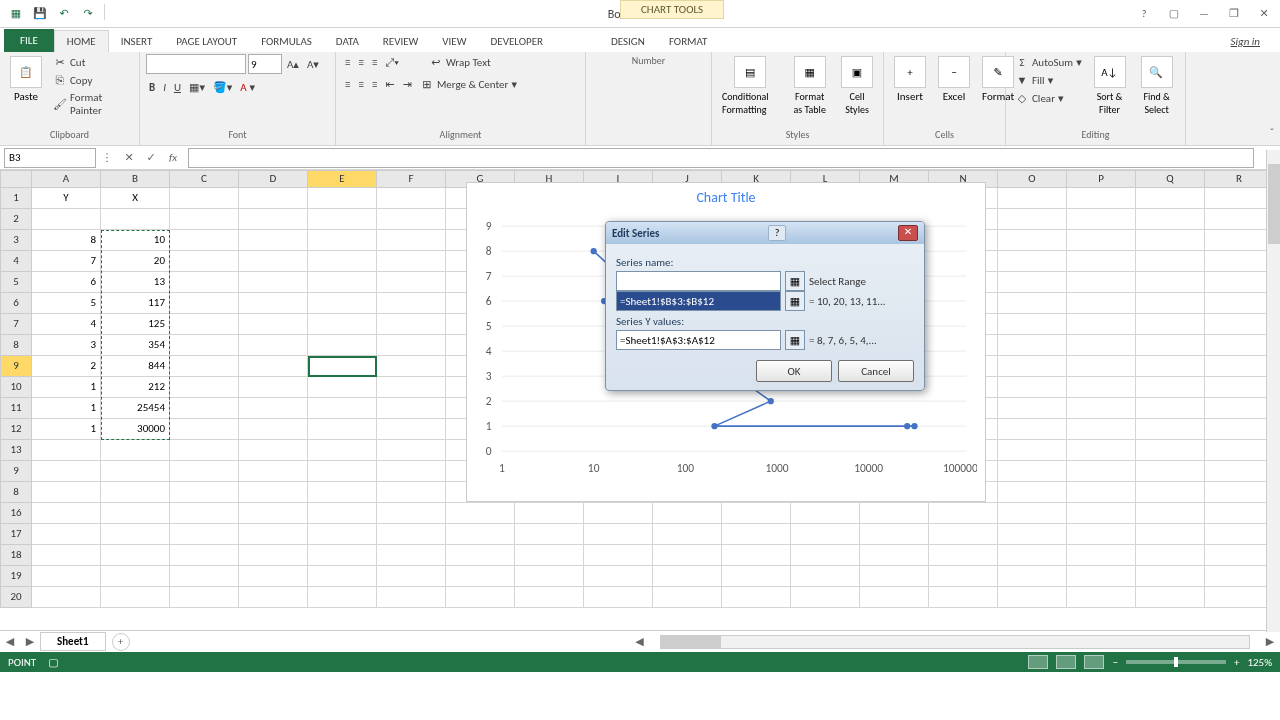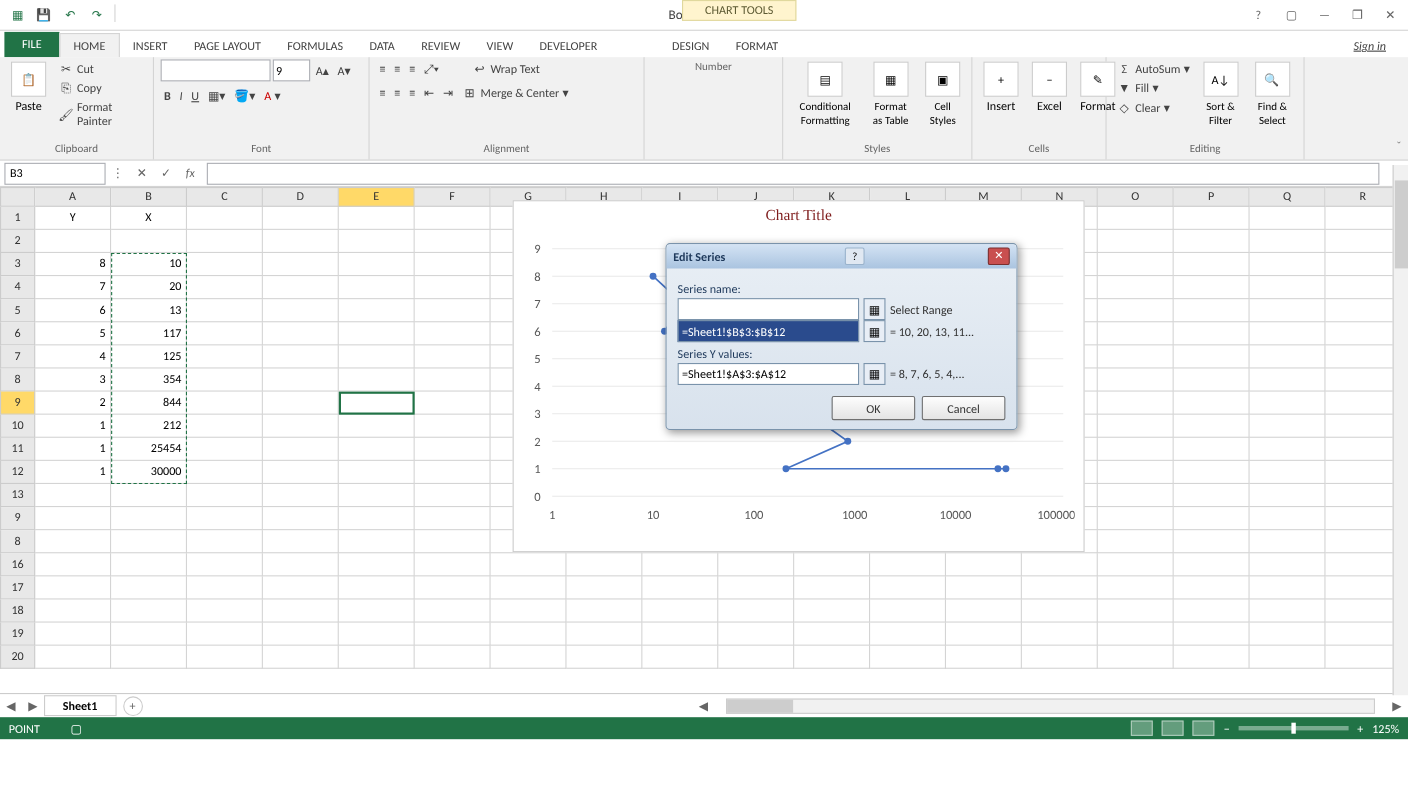--- a/index.html
+++ b/index.html
@@ -42,42 +42,42 @@
 .row-headers{position:absolute;left:0;top:18px;width:32px;}
 .row-h{height:21px;border:1px solid #ccc;border-top:none;background:#e8e8e8;text-align:center;font-size:11px;color:#333;line-height:20px;}
 .row-h.sel{background:#ffd968;}
 .corner{position:absolute;left:0;top:0;width:32px;height:18px;background:#e8e8e8;border:1px solid #ccc;}
 .cells{position:absolute;left:32px;top:18px;}
 .cell{position:absolute;width:69px;height:21px;border-right:1px solid #d4d4d4;border-bottom:1px solid #d4d4d4;text-align:right;padding:0 4px;line-height:20px;font-size:11px;}
 .cell.center{text-align:center;}
 .active-cell{position:absolute;border:2px solid #217346;background:#fff;}
 .marching{position:absolute;border:1px dashed #217346;}
 .chart{position:absolute;left:466px;top:12px;width:520px;height:320px;background:#fff;border:1px solid #ccc;}
-.chart-title{text-align:center;font-size:14px;color:#7f1d1d;padding:6px 0;font-family:Liberation Serif, serif;}
+.chart-title{text-align:center;font-size:14px;color:#3b82f6;padding:6px 0;}
 .dialog{position:absolute;left:604px;top:42px;width:320px;background:linear-gradient(#e9eff5,#d8e2ed);border:1px solid #7a93ab;border-radius:4px;box-shadow:2px 2px 8px rgba(0,0,0,0.4);}
 .dlg-titlebar{height:22px;background:linear-gradient(#d4e3f4,#aac4e0);display:flex;align-items:center;padding:0 6px;border-radius:4px 4px 0 0;}
 .dlg-title{font-size:11px;color:#1e395b;font-weight:bold;}
 .dlg-close{margin-left:auto;width:20px;height:16px;background:#c94f4f;border:1px solid #7a2e2e;color:#fff;text-align:center;line-height:12px;font-size:10px;border-radius:2px;}
 .dlg-help{width:18px;height:16px;background:#e0e8f2;border:1px solid #9ab3cc;margin-left:auto;margin-right:3px;text-align:center;line-height:14px;font-size:10px;border-radius:2px;}
 .dlg-body{padding:8px 10px;}
 .dlg-label{font-size:11px;color:#1e395b;margin:4px 0 2px;}
 .dlg-row{display:flex;align-items:center;gap:4px;}
 .dlg-input{height:20px;border:1px solid #7a93ab;background:#fff;padding:0 3px;font-size:11px;width:165px;}
 .dlg-input.sel{background:#2a4b8d;color:#fff;}
 .dlg-ref-btn{width:20px;height:20px;border:1px solid #7a93ab;background:#e8eef6;display:flex;align-items:center;justify-content:center;}
 .dlg-hint{font-size:11px;color:#333;}
 .dlg-buttons{display:flex;gap:6px;justify-content:flex-end;margin-top:10px;}
 .dlg-btn{width:76px;height:22px;background:linear-gradient(#fdfdfd,#e4e4e4);border:1px solid #707070;font-size:11px;color:#333;border-radius:2px;}
 .sheet-tabs{height:22px;border-top:1px solid #ccc;display:flex;align-items:center;background:#fff;}
 .tab-nav{width:16px;height:16px;display:flex;align-items:center;justify-content:center;color:#666;margin:0 2px;}
 .sheet-tab{padding:2px 16px;border:1px solid #ccc;background:#fff;font-size:11px;font-weight:bold;}
 .add-sheet{width:18px;height:18px;border:1px solid #ccc;border-radius:50%;margin-left:6px;text-align:center;line-height:16px;color:#666;}
 .hscroll{flex:1;margin:0 10px;height:14px;background:#f1f1f1;border:1px solid #ccc;position:relative;}
 .hscroll-thumb{position:absolute;left:0;width:60px;height:12px;background:#cdcdcd;}
-.statusbar{height:20px;background:#217346;color:#fff;display:flex;align-items:center;padding:0 8px;font-size:11px;gap:16px;}
+.statusbar{height:20px;background:#217346;color:#fff;display:flex;align-items:center;padding:0 8px;font-size:11px;}
 .status-right{margin-left:auto;display:flex;gap:8px;align-items:center;}
 .view-btn{width:20px;height:14px;background:rgba(255,255,255,0.3);border:1px solid rgba(255,255,255,0.5);}
 .zoom{width:100px;height:4px;background:rgba(255,255,255,0.4);position:relative;}
 .zoom-thumb{position:absolute;left:48px;top:-3px;width:4px;height:10px;background:#fff;}
 .vscroll{position:absolute;right:0;top:150px;width:14px;height:482px;background:#f1f1f1;border-left:1px solid #ccc;}
 .vscroll-thumb{position:absolute;top:14px;width:12px;height:80px;background:#cdcdcd;left:1px;}
 </style>
 </head>
 <body>
 
@@ -188,21 +188,21 @@
     </div>
     <div class="ribbon-group-label">Alignment</div>
   </div>
   <div class="ribbon-group" style="width:126px">
     <div class="ribbon-group-label">Number</div>
   </div>
   <div class="ribbon-group" style="width:172px">
     <div class="ribbon-group-content">
       <div class="big-btn">
           <div class="icon">▤</div>
-          <span style="font-size:10px;text-align:center">Conditional Formatting</span>
+          <span style="font-size:10px;text-align:left">Conditional Formatting</span>
         </div>
       <div class="big-btn">
           <div class="icon">▦</div>
           <span style="font-size:10px;text-align:center">Format as Table</span>
         </div>
       <div class="big-btn">
           <div class="icon">▣</div>
           <span style="font-size:10px;text-align:center">Cell Styles</span>
         </div>
     </div>

